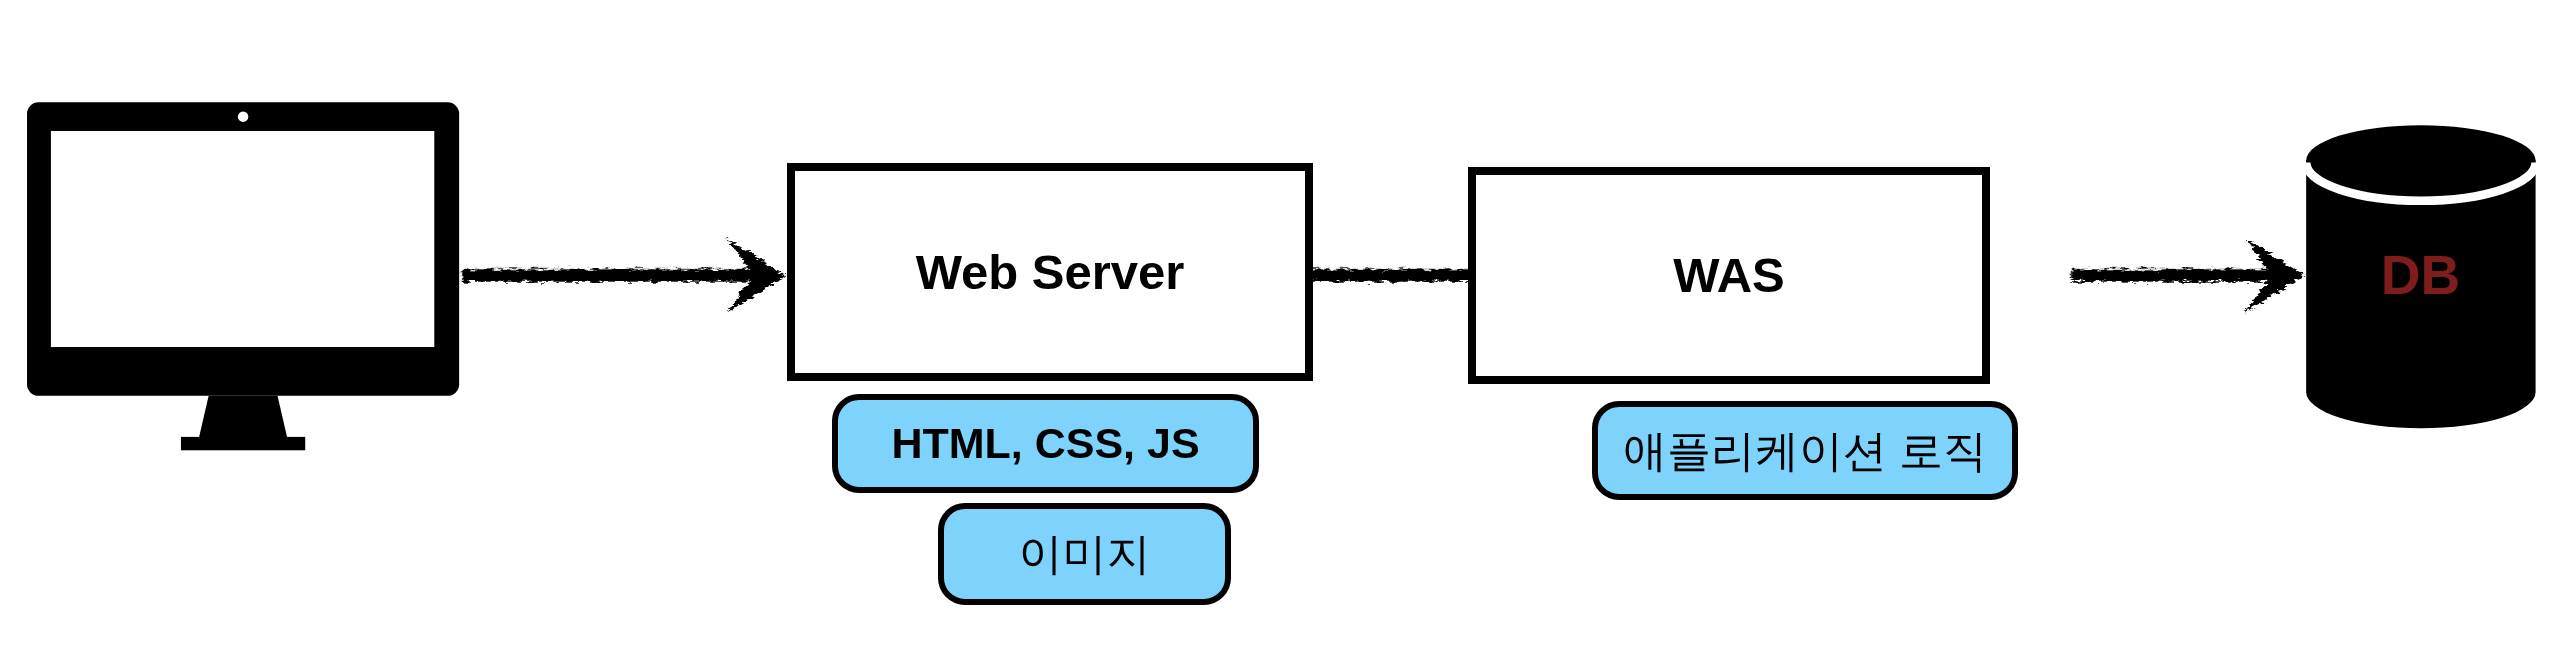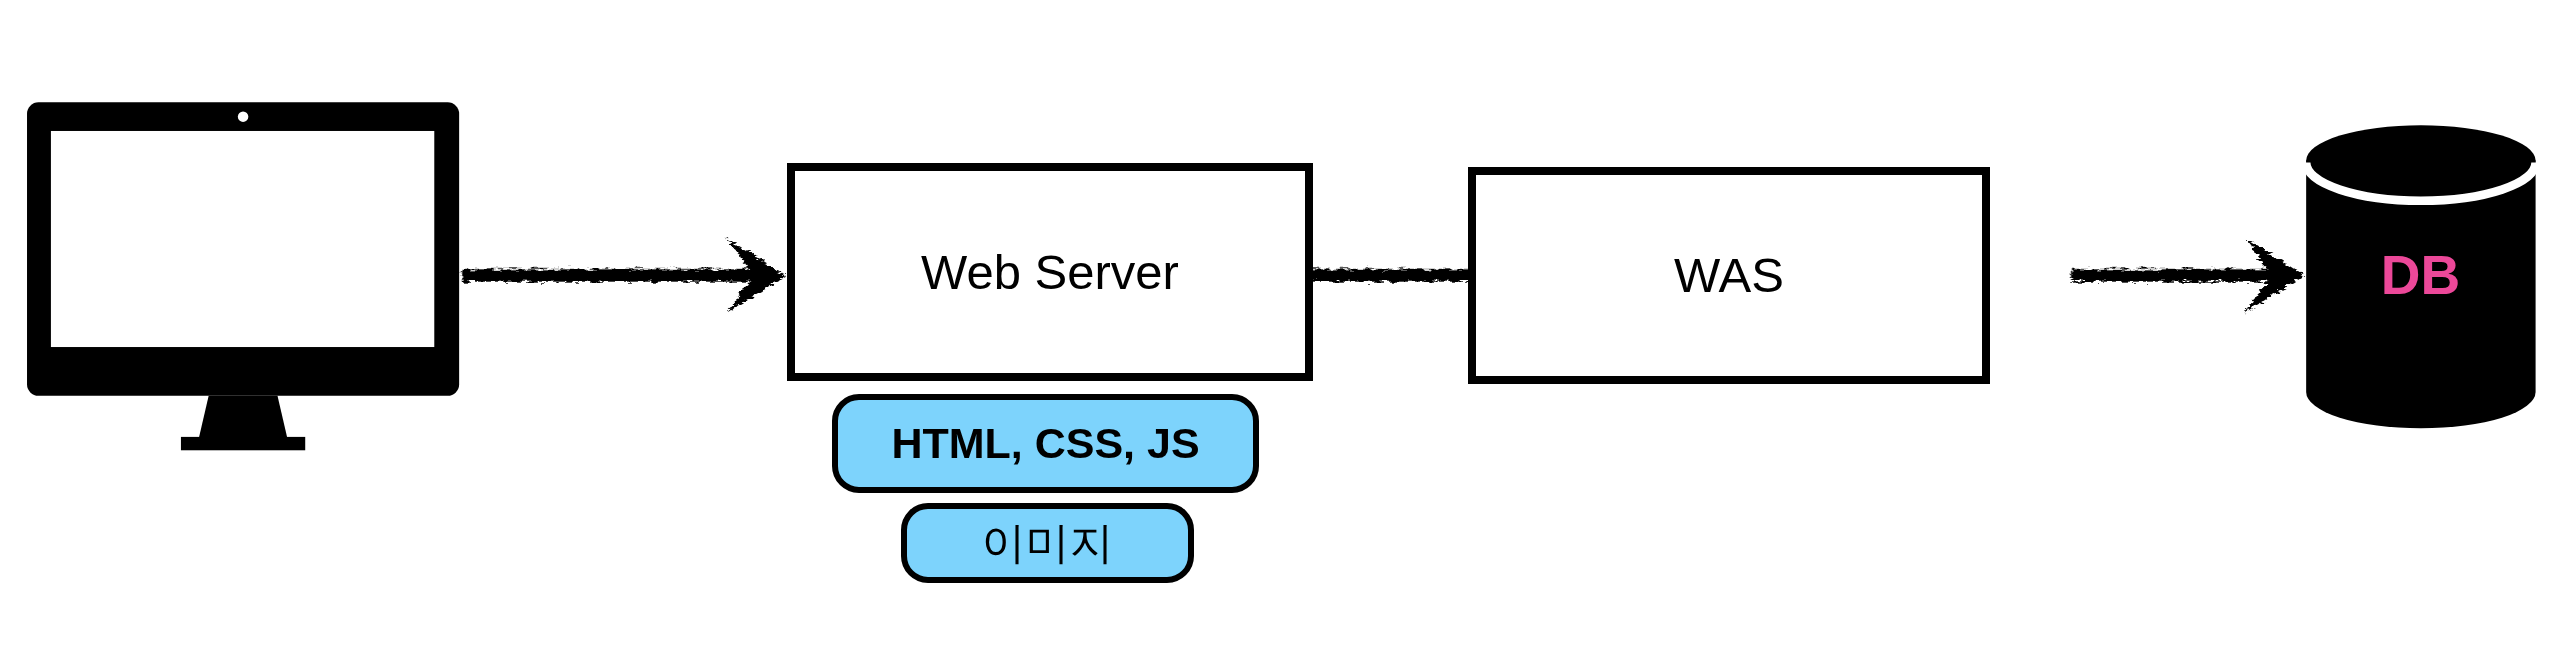--- a/index.html
+++ b/index.html
@@ -25,21 +25,21 @@
     display: block;
   }
   .node-box {
     position: absolute;
     box-sizing: border-box;
     background: #ffffff;
     border: 8.6px solid #000000;
     display: flex;
     align-items: center;
     justify-content: center;
-    font-weight: normal;
+    font-weight: bold;
     font-size: 49px;
     line-height: 1;
     white-space: nowrap;
   }
   #web-server-node { left: 787px;  top: 163px; width: 526px; height: 218px; }
   #was-node        { left: 1468px; top: 167px; width: 522px; height: 217px; }
 
   .pill {
     position: absolute;
     box-sizing: border-box;
@@ -47,33 +47,33 @@
     border: 6.7px solid #000000;
     border-radius: 27px;
     display: flex;
     align-items: center;
     justify-content: center;
     font-size: 44px;
     line-height: 1;
     white-space: nowrap;
   }
   #pill-static-assets    { left: 832px;  top: 394px; width: 427px; height: 99px; font-weight: bold; font-size: 43px; }
-  #pill-image-assets     { left: 901px;  top: 503px; width: 293px; height: 80px; }
+  #pill-image-assets     { left: 938px;  top: 503px; width: 293px; height: 102px; }
   #pill-application-logic{ left: 1592px; top: 401px; width: 426px; height: 99px; }
 
   #db-label {
     position: absolute;
     left: 2306px;
     top: 245px;
     width: 229px;
     height: 61px;
     display: flex;
     align-items: center;
     justify-content: center;
-    color: #ec4899;
+    color: #7f1d1d;
     font-weight: bold;
     font-size: 55px;
     line-height: 1;
   }
 </style>
 </head>
 <body>
 
 <div id="stage">
 
@@ -125,19 +125,22 @@
   </div>
 
   <div id="pill-static-assets" class="pill">
     <span>HTML, CSS, JS</span>
   </div>
 
   <div id="pill-image-assets" class="pill">
     <span>이미지</span>
   </div>
 
+  <div id="pill-application-logic" class="pill">
+    <span>애플리케이션 로직</span>
+  </div>
 
   <div id="db-label">
     <span>DB</span>
   </div>
 
 </div>
 
 
 </body></html>

